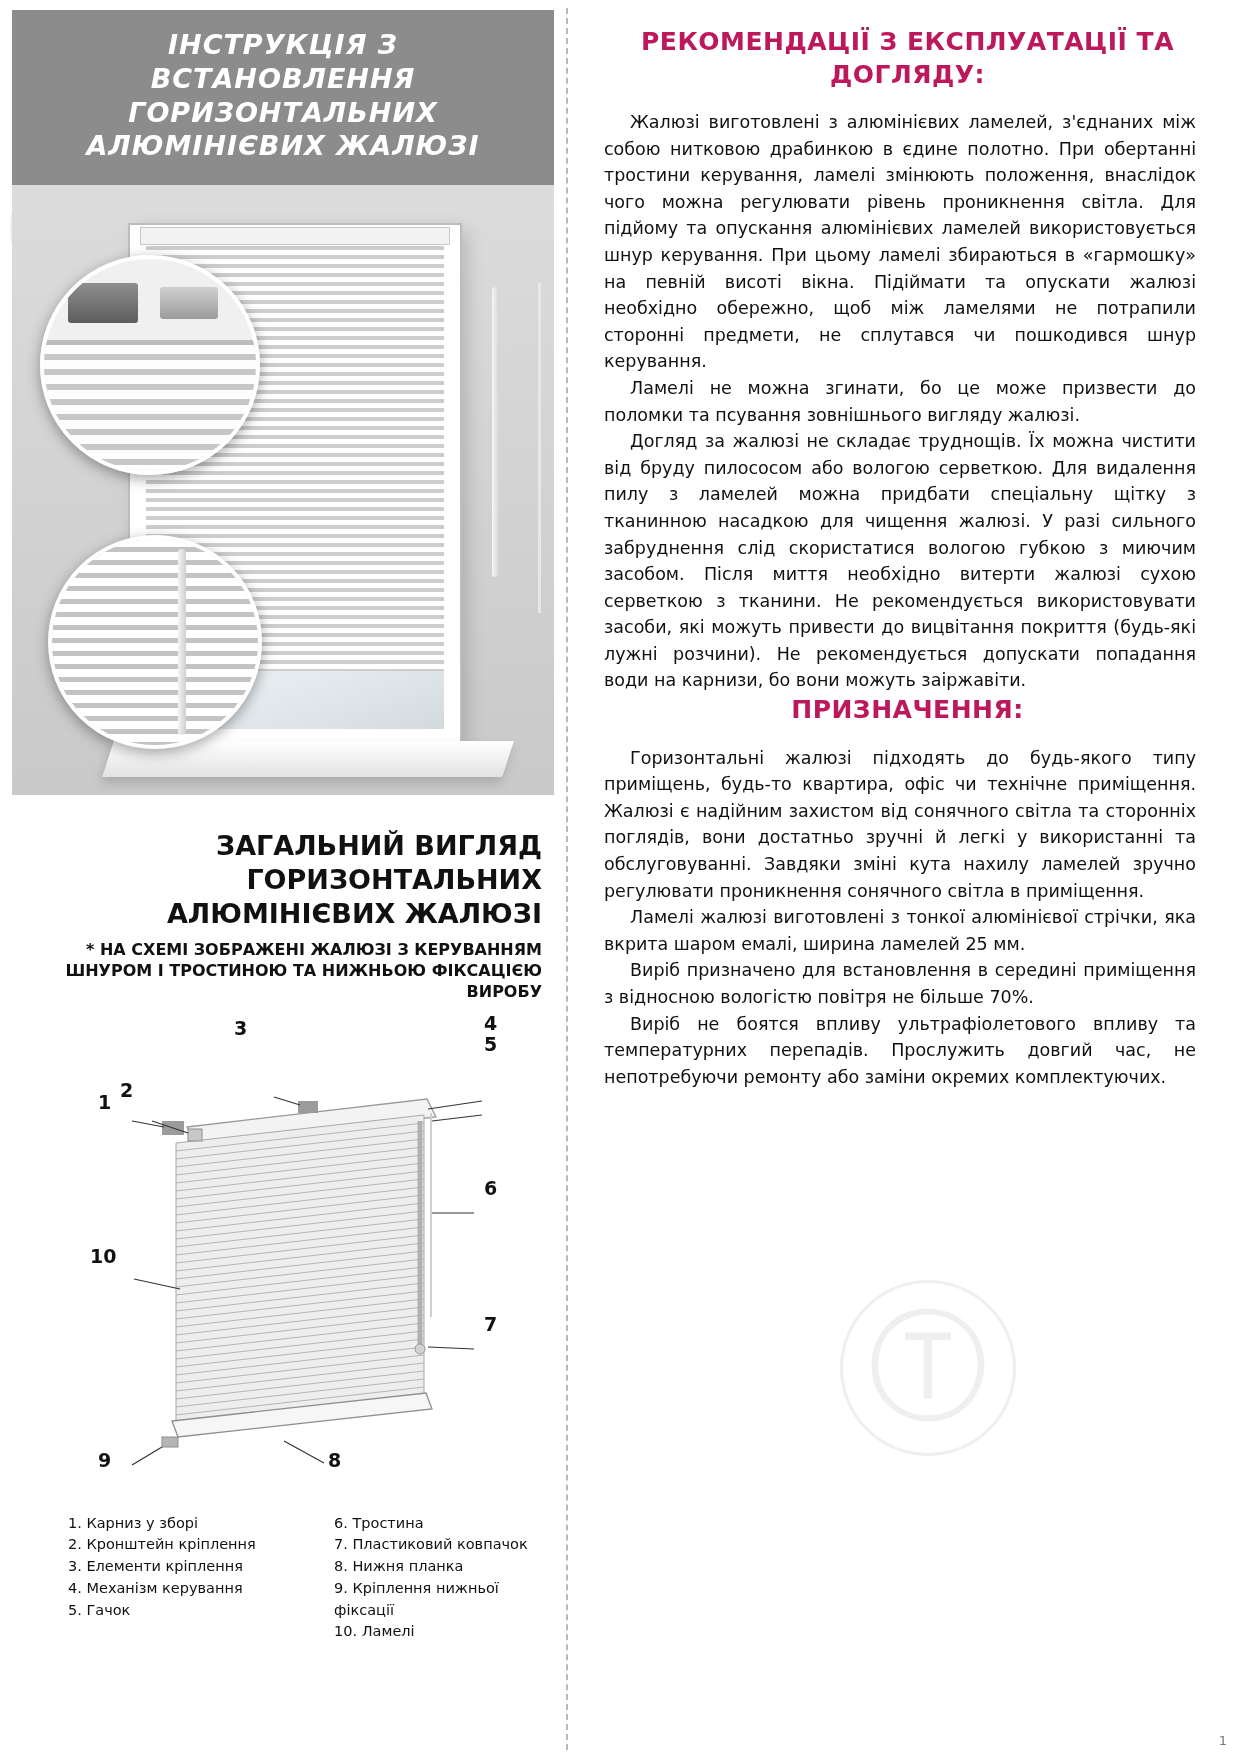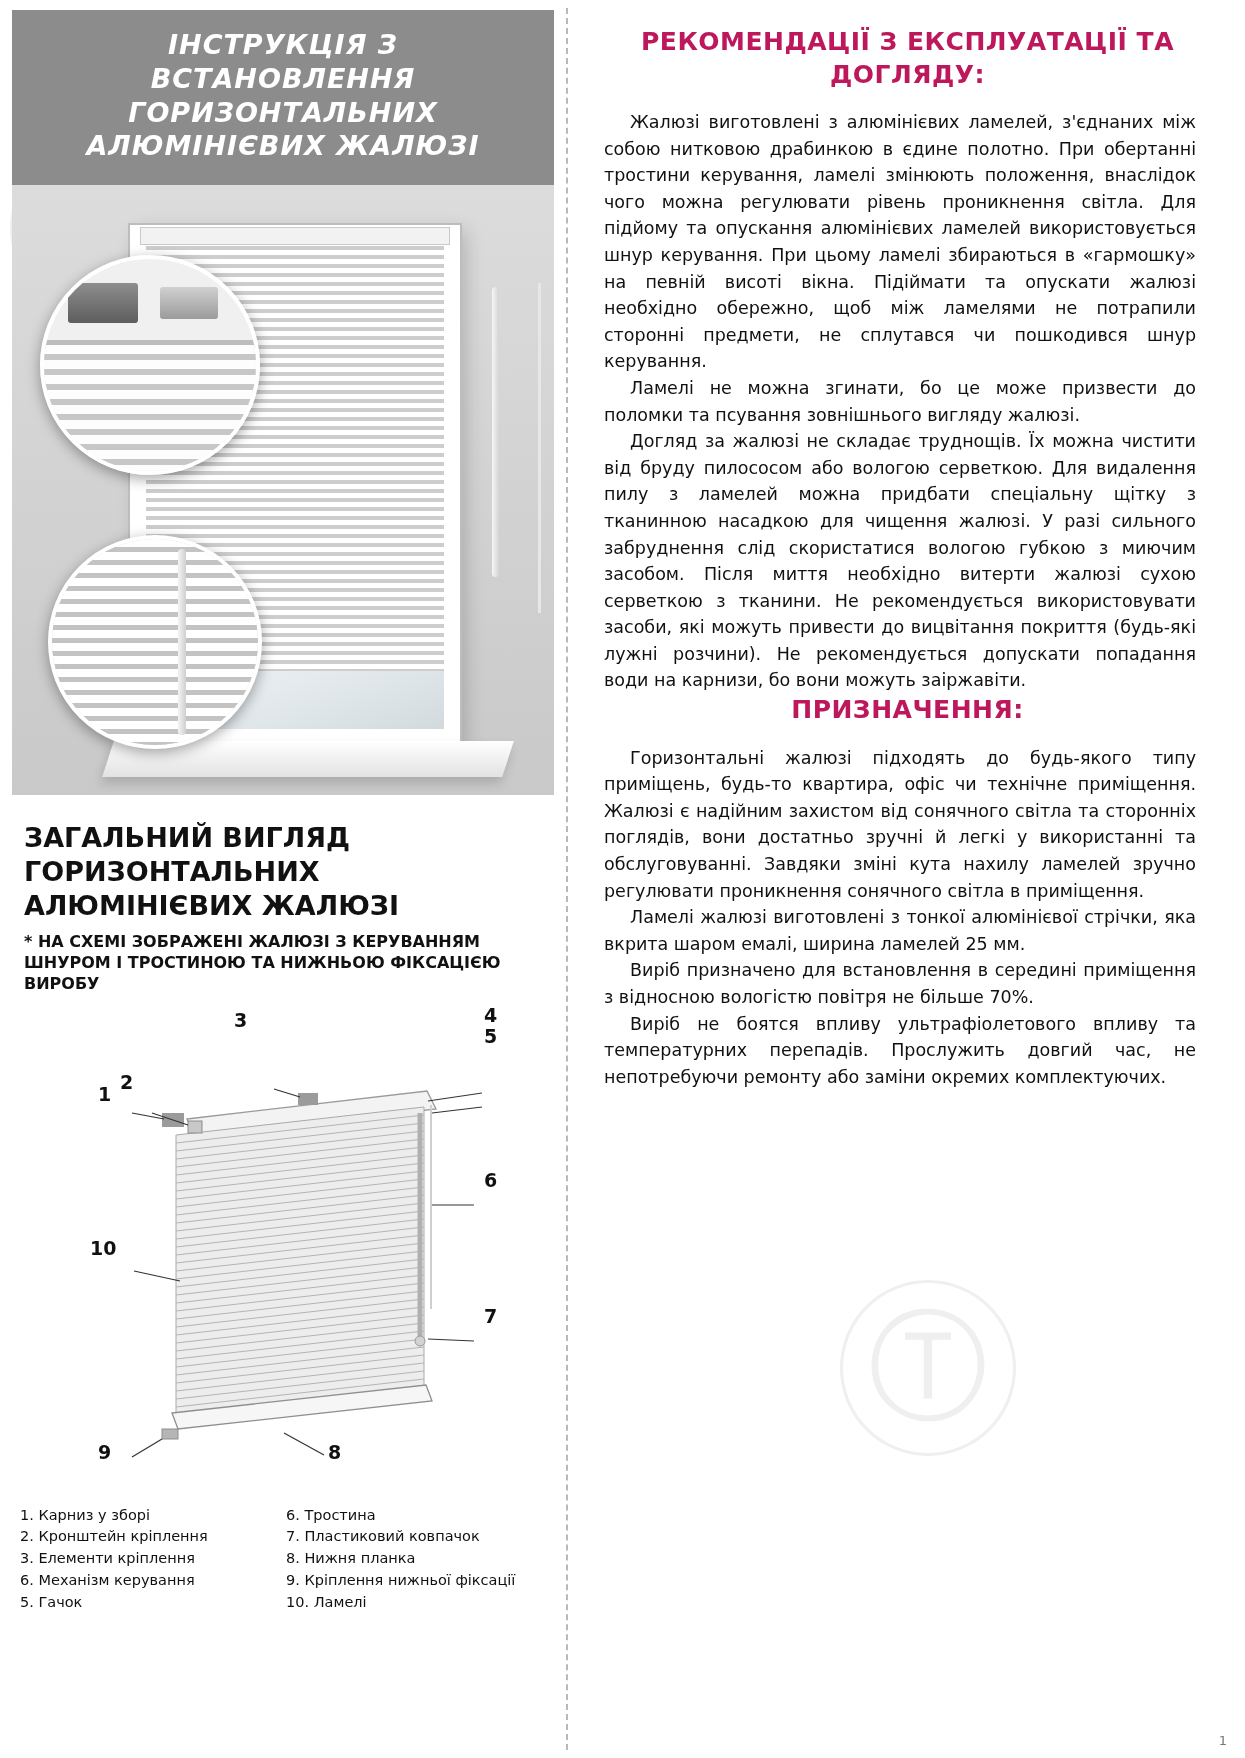--- a/index.html
+++ b/index.html
@@ -146,22 +146,22 @@
     position:absolute;inset:0;
     background:repeating-linear-gradient(180deg,#ffffff 0 8px,#c3c3c3 8px 13px);
   }
   .zoom2 .tilt{
     position:absolute;left:126px;top:10px;width:8px;height:186px;
     background:linear-gradient(90deg,#f4f4f4,#cfcfcf);border-radius:4px;
   }
 
   
   .hdr2{
-    text-align:left;
-    margin:26px 24px 0 24px;
+    text-align:right;
+    margin:34px 24px 0 24px;
   }
   .hdr2 .t1{
     font-size:27px;font-weight:bold;color:#111;line-height:1.25;text-transform:uppercase;
   }
   .hdr2 .t2{
     font-size:16px;font-weight:bold;color:#111;margin-top:10px;line-height:1.3;
     text-transform:uppercase;
   }
 
   
@@ -176,21 +176,21 @@
   }
 
   
   .legend{
     margin:6px 14px 0 20px;
     display:flex;
     font-size:14.5px;
     color:#111;
     line-height:1.5;
   }
-  .legend .c{width:50%;}
+  .legend .c{width:50%;margin-left:48px;}
 
   
   .r-title{
     text-align:center;
     font-size:25px;
     font-weight:bold;
     color:#be185d;
     line-height:1.3;
     text-transform:uppercase;
     letter-spacing:.5px;
@@ -336,21 +336,21 @@
       <div class="lbl" style="left:78px;top:228px;">10</div>
       <div class="lbl" style="left:316px;top:432px;">8</div>
       <div class="lbl" style="left:86px;top:432px;">9</div>
     </div>
 
     <div class="legend">
       <div class="c">
         <div>1. Карниз у зборі</div>
         <div>2. Кронштейн кріплення</div>
         <div>3. Елементи кріплення</div>
-        <div>6. Механізм керування</div>
+        <div>4. Механізм керування</div>
         <div>5. Гачок</div>
       </div>
       <div class="c">
         <div>6. Тростина</div>
         <div>7. Пластиковий ковпачок</div>
         <div>8. Нижня планка</div>
         <div>9. Кріплення нижньої фіксації</div>
         <div>10. Ламелі</div>
       </div>
     </div>

